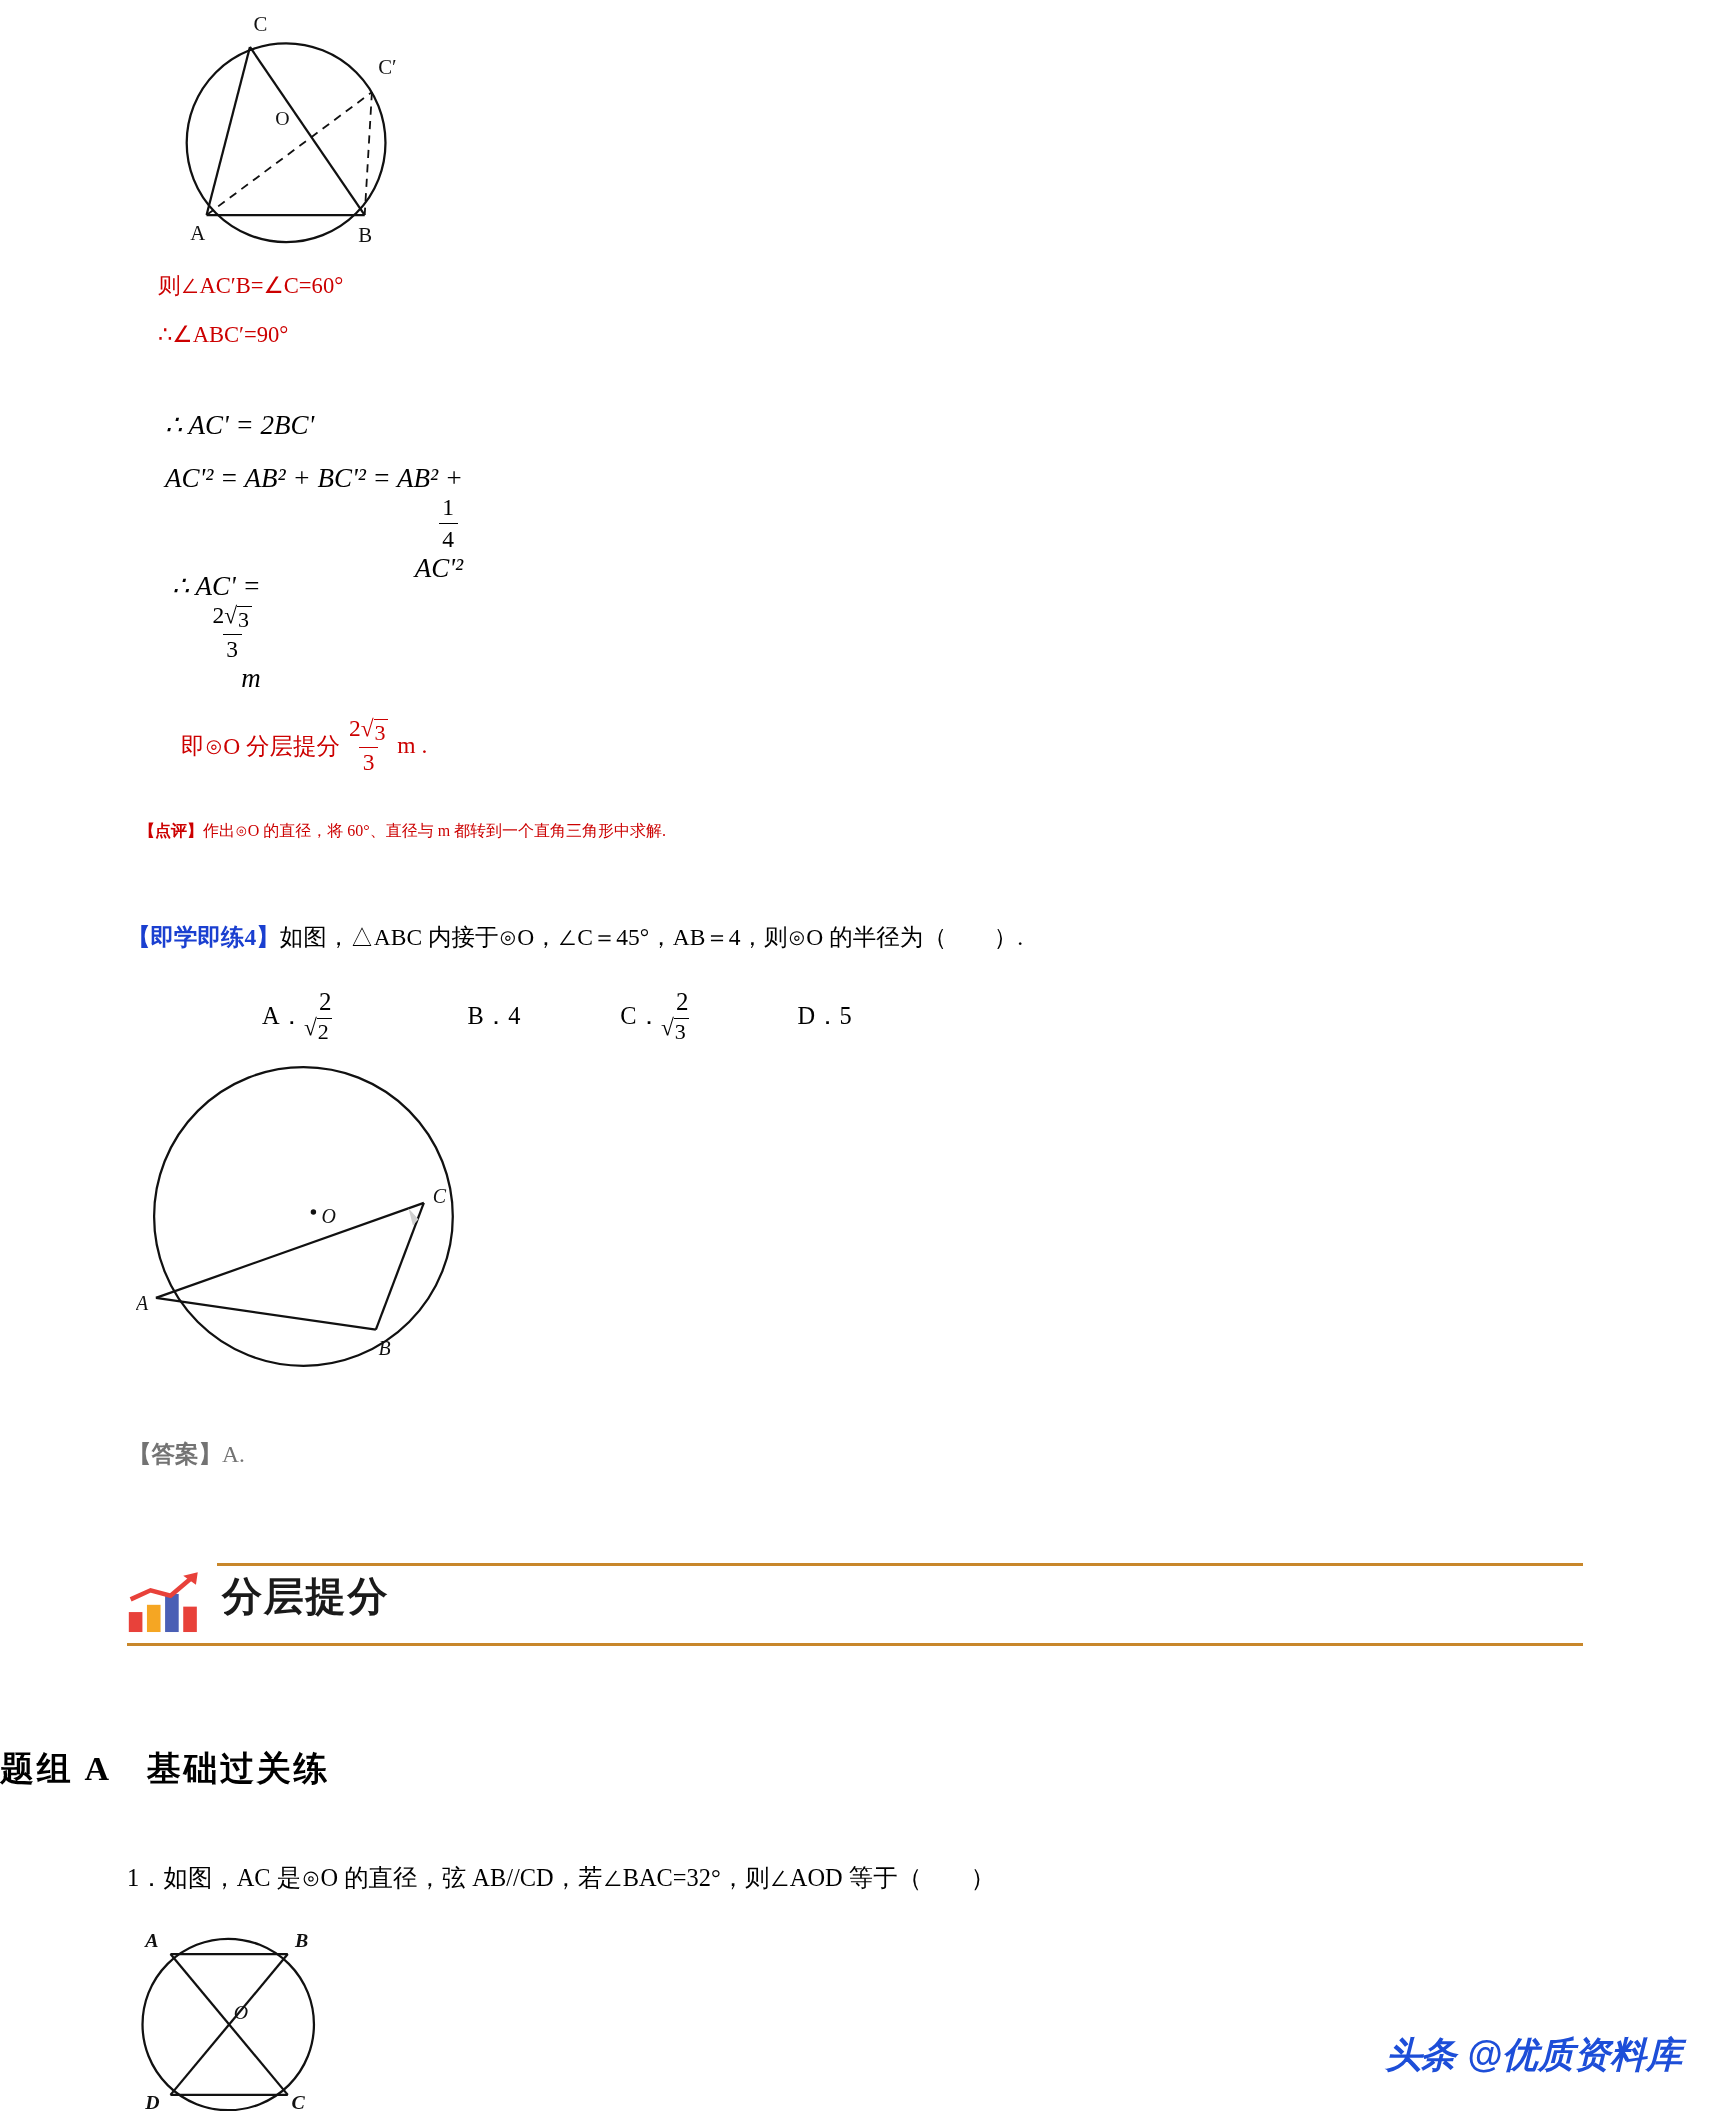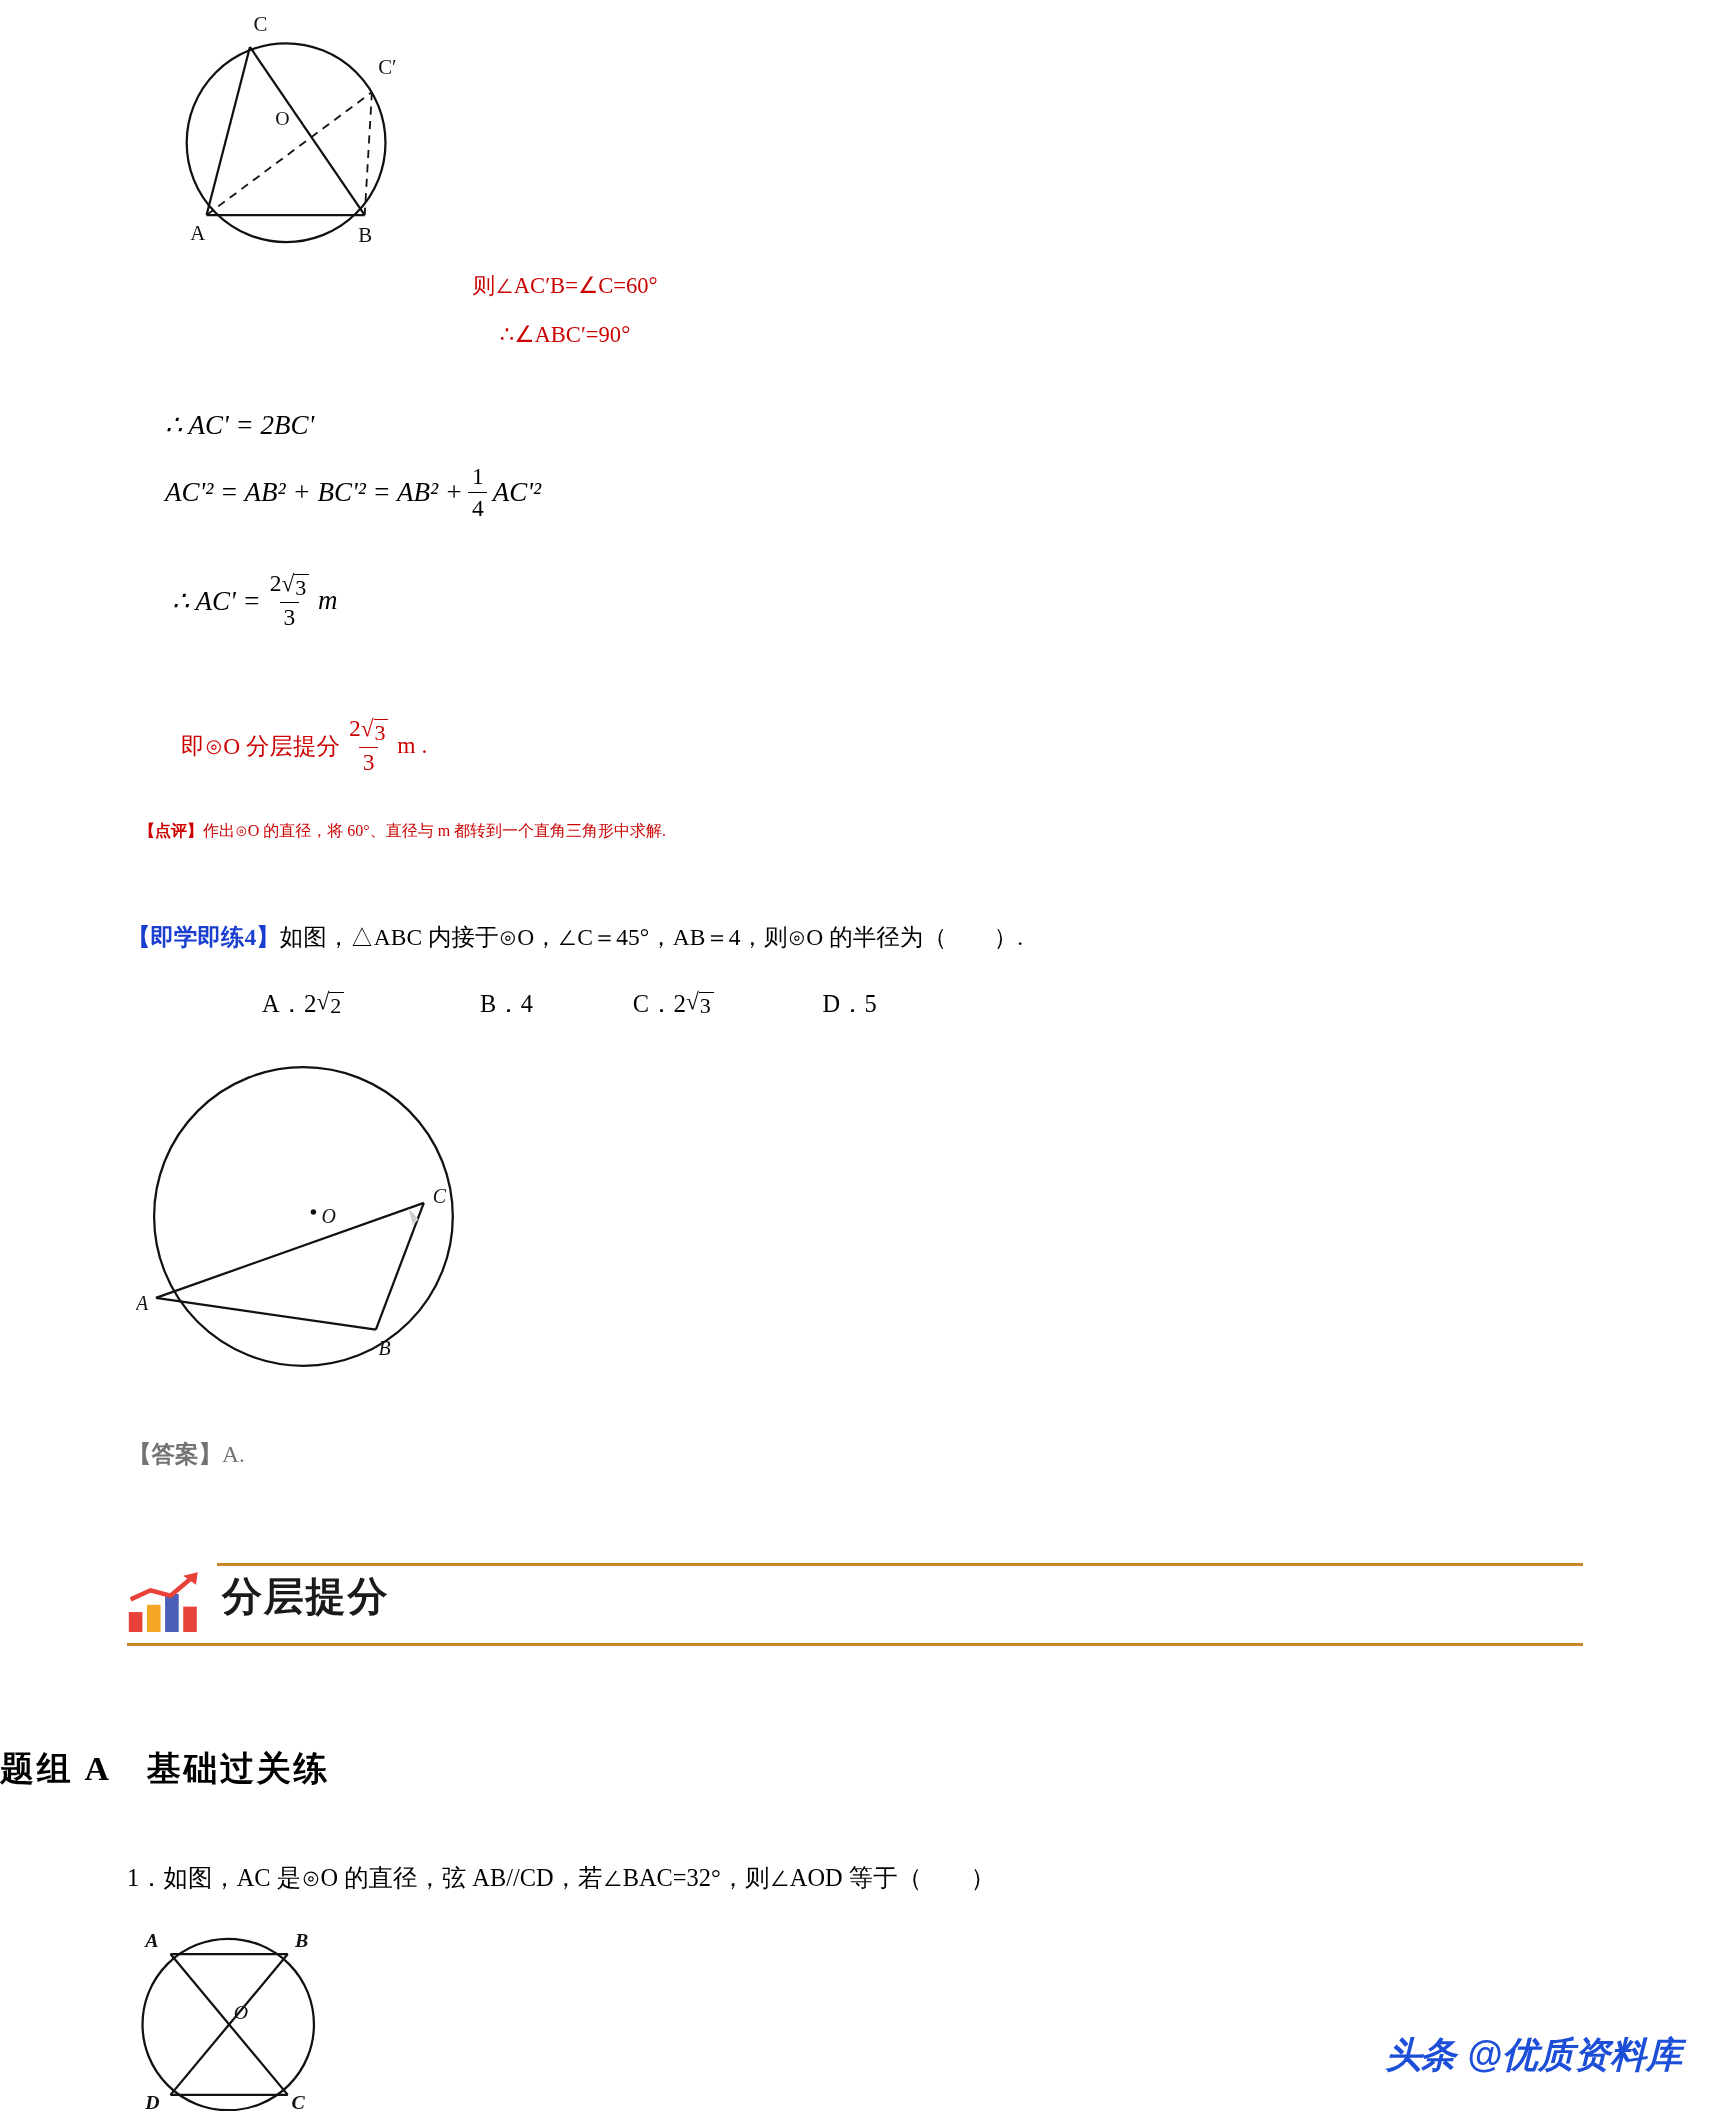--- a/index.html
+++ b/index.html
@@ -14,21 +14,21 @@
     color: #000000;
     position: relative;
     overflow: hidden;
   }
   .page {
     position: relative;
     width: 1736px;
     min-height: 2111px;
     padding: 0;
   }
-  .red { color: #cc0000; text-align: center; }
+  .red { color: #cc0000; }
 
   
   .fig1 {
     position: absolute;
     left: 152px;
     top: 9px;
     width: 326px;
     height: 253px;
   }
   .fig1 svg, .fig2 svg, .fig3 svg { display: block; }
@@ -44,21 +44,21 @@
   }
   .red-lines div { white-space: nowrap; }
 
   
   .math {
     font-family: "Liberation Serif", serif;
     font-style: italic;
     font-size: 27px;
     white-space: nowrap;
   }
-  .mrow { display: inline-flex; align-items: center; }
+  .mrow { display: inline-flex; align-items: flex-end; flex-direction: column; }
   .frac {
     display: inline-flex;
     flex-direction: column;
     align-items: center;
     vertical-align: middle;
     margin: 0 5.4px;
     font-style: normal;
   }
   .frac .num {
     padding: 0 3.6px 1.8px 3.6px;

